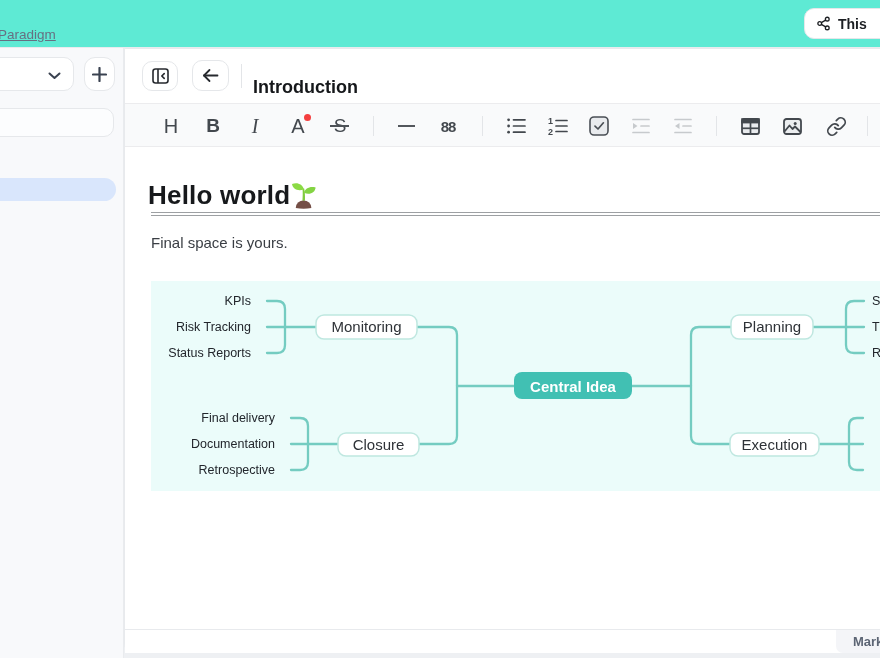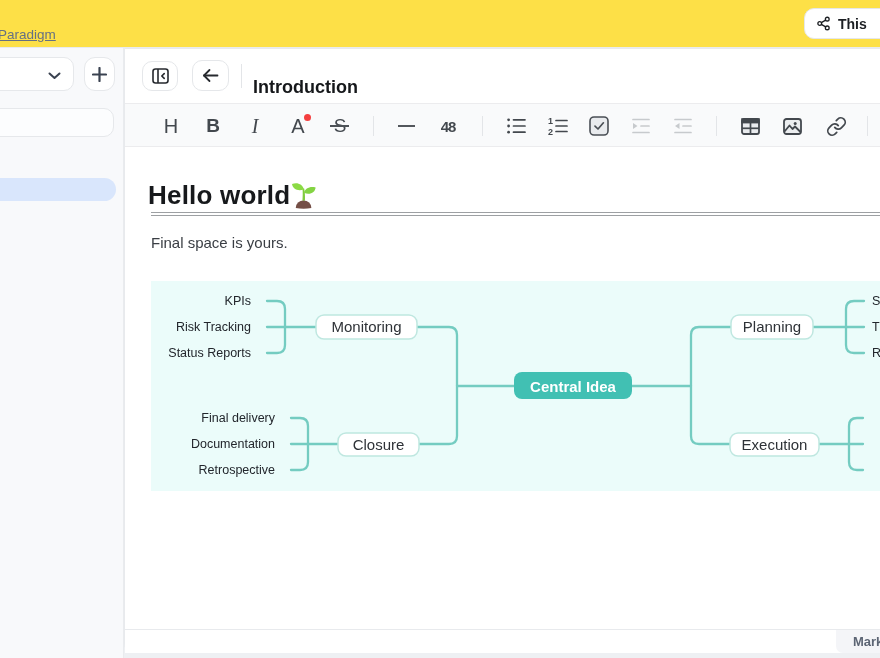--- a/index.html
+++ b/index.html
@@ -1,21 +1,21 @@
 <!DOCTYPE html>
 <html><head>
 <meta charset="utf-8">
 <style>
   * { margin:0; padding:0; box-sizing:border-box; }
   html,body { width:880px; height:658px; overflow:hidden; }
   body { position:relative; background:#eef0f3; font-family:"Liberation Sans",sans-serif; }
   .abs { position:absolute; }
 
   
-  #topbar { left:0; top:0; width:880px; height:48px; background:#fde047; border-bottom:1px solid #e9ebee; }
+  #topbar { left:0; top:0; width:880px; height:48px; background:#5eead4; border-bottom:1px solid #e9ebee; }
   #crumb { left:-2px; top:27px; font-size:13.5px; color:#667082; text-decoration:underline; }
   #share { right:-12px; top:8px; width:88px; height:31px; background:#fff; border:1px solid #e5e7ea; border-radius:10px; display:flex; align-items:center; padding-left:11px; gap:7px; }
   #share span { font-size:14px; font-weight:700; color:#1c1f23; }
 
   
   #sidebar { left:0; top:48px; width:124px; height:610px; background:#f8f9fb; border-right:1px solid #e9ebee; }
   .sbox { background:#fff; border:1px solid #e6e8eb; }
   #sb-select { left:-40px; top:9px; width:114px; height:34px; border-radius:10px; }
   #sb-plus { left:84px; top:9px; width:31px; height:34px; border-radius:11px; display:flex; align-items:center; justify-content:center; }
   #sb-search { left:-40px; top:60px; width:154px; height:29px; border-radius:10px; background:#fcfdfe; }
@@ -100,21 +100,21 @@
     <span class="ti" style="left:67px;font-size:19px;font-weight:700;">B</span>
     <span class="ti tI" style="left:109px;">I</span>
     <span class="ti" style="left:152px;font-size:20px;font-weight:400;">A<i style="position:absolute;top:10px;right:8px;width:7px;height:7px;border-radius:50%;background:#f43f3f;"></i></span>
     <span class="ti" style="left:194px;font-size:19px;font-weight:400;position:absolute;">S<i style="position:absolute;left:11px;top:21px;width:19px;height:2px;background:#4d5257;"></i></span>
     <span class="tsep" style="left:248px;"></span>
     <span class="ti" style="left:260px;">
         <svg width="17" height="2" viewBox="0 0 17 2">
           <line x1="0" y1="1" x2="17" y2="1" stroke="#53575c" stroke-width="2"></line>
         </svg>
       </span>
-    <span class="ti" style="left:302px;font-size:15px;font-weight:700;letter-spacing:-1px;">48</span>
+    <span class="ti" style="left:302px;font-size:15px;font-weight:700;letter-spacing:-1px;">88</span>
     <span class="tsep" style="left:357px;"></span>
     <span class="ti" style="left:370px;">
         <svg width="19" height="16" viewBox="0 0 19 16" stroke="#43484e" stroke-width="1.7" stroke-linecap="round">
           <circle cx="1.6" cy="1.8" r="1.4" fill="#43484e" stroke="none"></circle>
           <circle cx="1.6" cy="8" r="1.4" fill="#43484e" stroke="none"></circle>
           <circle cx="1.6" cy="14.2" r="1.4" fill="#43484e" stroke="none"></circle>
           <line x1="6.5" y1="1.8" x2="18" y2="1.8"></line>
           <line x1="6.5" y1="8" x2="18" y2="8"></line>
           <line x1="6.5" y1="14.2" x2="18" y2="14.2"></line>
         </svg>

